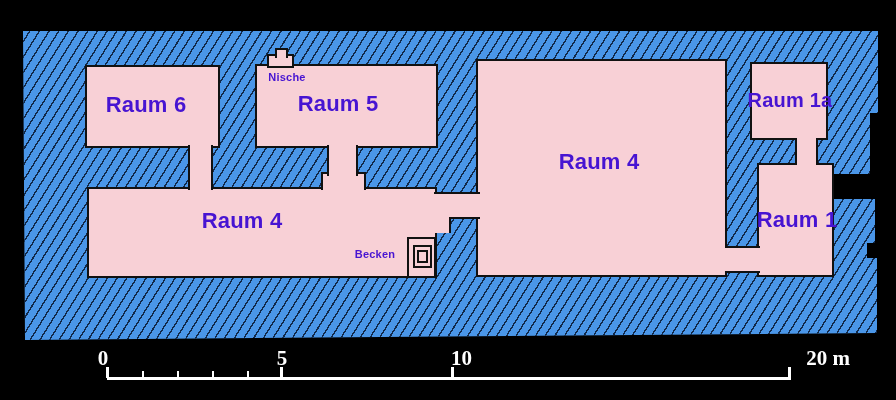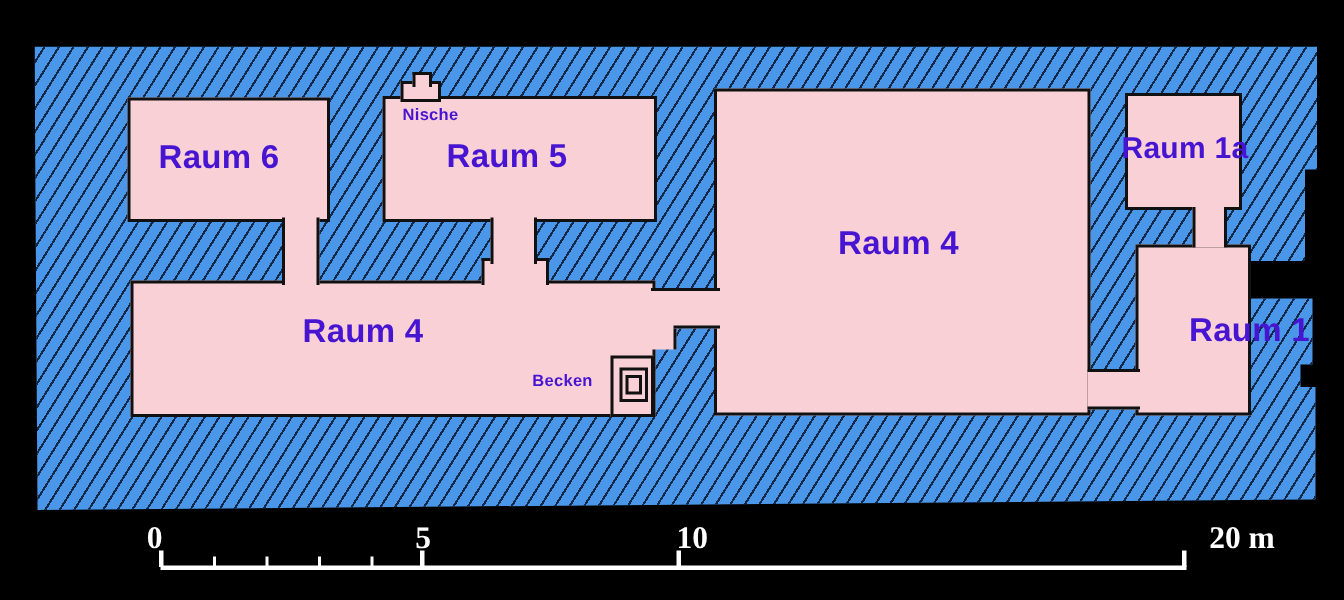--- a/index.html
+++ b/index.html
@@ -66,21 +66,21 @@
 
   .room-label{position:absolute;transform:translate(-50%,-50%);color:var(--lbl);
       font-weight:bold;font-size:22px;white-space:nowrap;z-index:5;letter-spacing:.2px;}
   .room-label.small{font-size:11px;}
   .room-label.mid{font-size:20px;}
   #lbl-raum6{left:146px;top:105px;}
   #lbl-raum5{left:326px;top:104px;margin-left:12px;}
   #lbl-raum2{left:599px;top:162px;}
   #lbl-raum1a{left:790px;top:100px;}
   #lbl-raum4{left:230px;top:221px;margin-left:12px;}
-  #lbl-raum1{left:797px;top:220px;margin-left:36px;}
+  #lbl-raum1{left:797px;top:220px;}
   #lbl-nische{left:287px;top:77px;}
   #lbl-becken{left:375px;top:254px;}
 
   
   .scalebar{position:absolute;left:0;top:0;width:896px;height:400px;z-index:6;}
   .sb-line{position:absolute;left:107px;top:377px;width:684px;height:3px;background:var(--scale);}
   .sb-tick{position:absolute;width:3px;height:11px;top:367px;background:var(--scale);}
   .sb-minor{position:absolute;width:2px;height:7px;top:371px;background:var(--scale);}
   .sb-label{position:absolute;top:346px;color:var(--scale);text-align:center;
       font-family:"Liberation Serif",serif;font-weight:bold;font-size:21px;}

